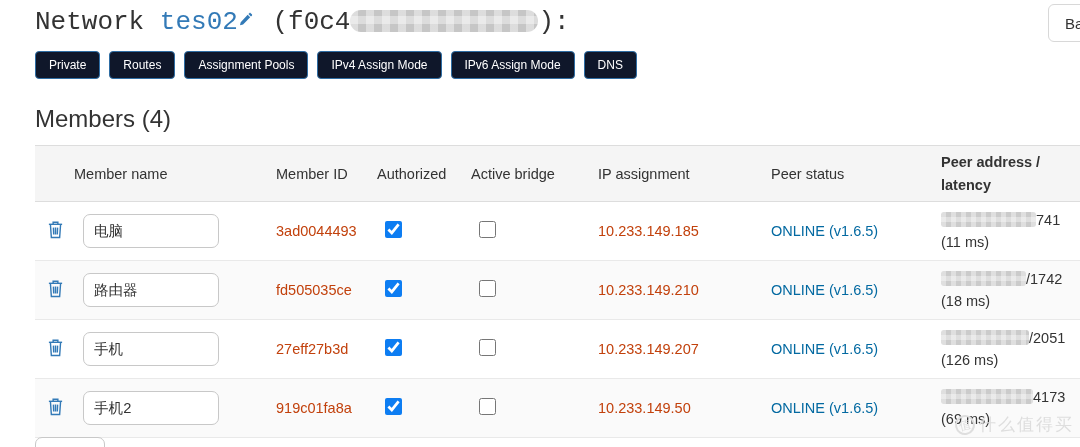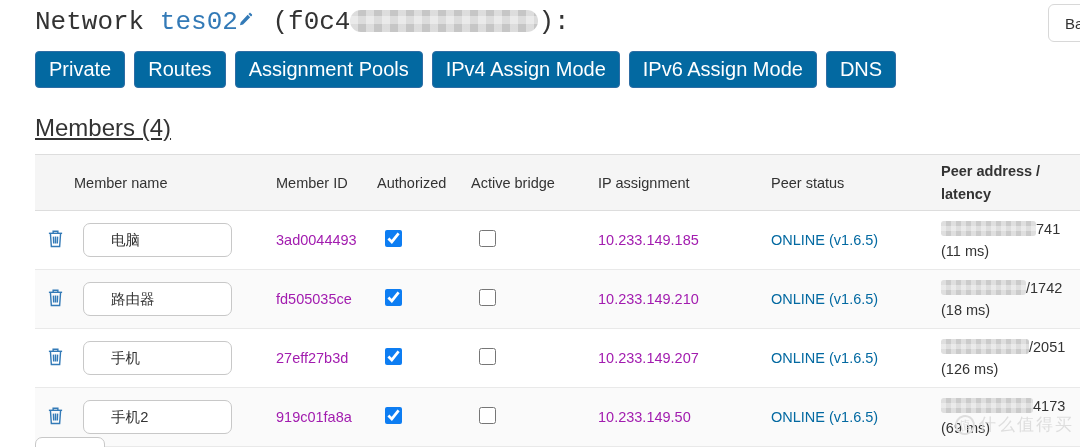--- a/index.html
+++ b/index.html
@@ -29,41 +29,41 @@
   .back-btn {
     position: absolute; left: 1048px; top: 4px; height: 38px;
     background: #fff; border: 1px solid #d8d8d8; border-radius: 6px;
     padding: 0 16px; font-size: 15px; color: #333; cursor: pointer;
     font-family: "Liberation Sans", sans-serif;
   }
 
   
   .toolbar { margin-top: 12px; display: flex; gap: 9px; }
   .toolbar button {
-    background: #0369a1; border: 1px solid #2e6da4; color: #fff;
-    font-size: 20px; padding: 6px 13px; border-radius: 4px; cursor: pointer;
+    background: #0f172a; border: 1px solid #2e6da4; color: #fff;
+    font-size: 12px; padding: 6px 13px; border-radius: 4px; cursor: pointer;
     font-family: "Liberation Sans", sans-serif; white-space: nowrap;
   }
 
   
-  h2 { font-size: 24px; font-weight: 400; color: #333; margin: 26px 0 12px 0; text-decoration: underline; }
+  h2 { font-size: 24px; font-weight: 400; color: #333; margin: 26px 0 12px 0; }
   table { border-collapse: collapse; table-layout: fixed; width: 1180px; font-size: 14.5px; }
   thead tr { background: #f5f5f5; height: 56px; border-top: 1px solid #ddd; border-bottom: 1px solid #ddd; }
   th { font-weight: 400; text-align: left; color: #333; vertical-align: middle; padding-left: 4px; }
   th .hdr-wrap { max-width: 132px; line-height: 1.55; font-weight: bold; }
   tbody tr { height: 59px; border-bottom: 1px solid #e9e9e9; background: #fff; }
   tbody tr:nth-child(even) { background: #fafafa; }
   td { vertical-align: middle; padding-left: 4px; }
   .trash { background: none; border: none; cursor: pointer; padding: 0; margin-left: 8px; display: inline-block; }
   .name-input {
-    width: 149px; height: 34px; border: 1px solid #c8c8c8; border-radius: 7px;
-    padding: 0 27px; font-size: 14.5px; color: #333; margin-left: 9px;
+    width: 136px; height: 34px; border: 1px solid #c8c8c8; border-radius: 7px;
+    padding: 0 10px; font-size: 14.5px; color: #333; margin-left: 9px;
     font-family: Liberation Mono, monospace;
   }
-  a.mid, a.ip { color: #a21caf; text-decoration: none; cursor: pointer; }
+  a.mid, a.ip { color: #c2410c; text-decoration: none; cursor: pointer; }
   .cb { width: 17px; height: 17px; accent-color: #0d7df2; margin-left: 8px; cursor: pointer; }
   .status { color: #0369a1; }
   .addr { font-size: 14.5px; color: #333; }
   .addr-line1 { line-height: 20px; white-space: nowrap; }
   .addr-line2 { line-height: 20px; margin-top: 2px; }
 
   
   .partial-input {
     position: absolute; left: 35px; top: 437px; width: 70px; height: 28px;
     border: 1px solid #c8c8c8; border-radius: 7px; background: #fff;

